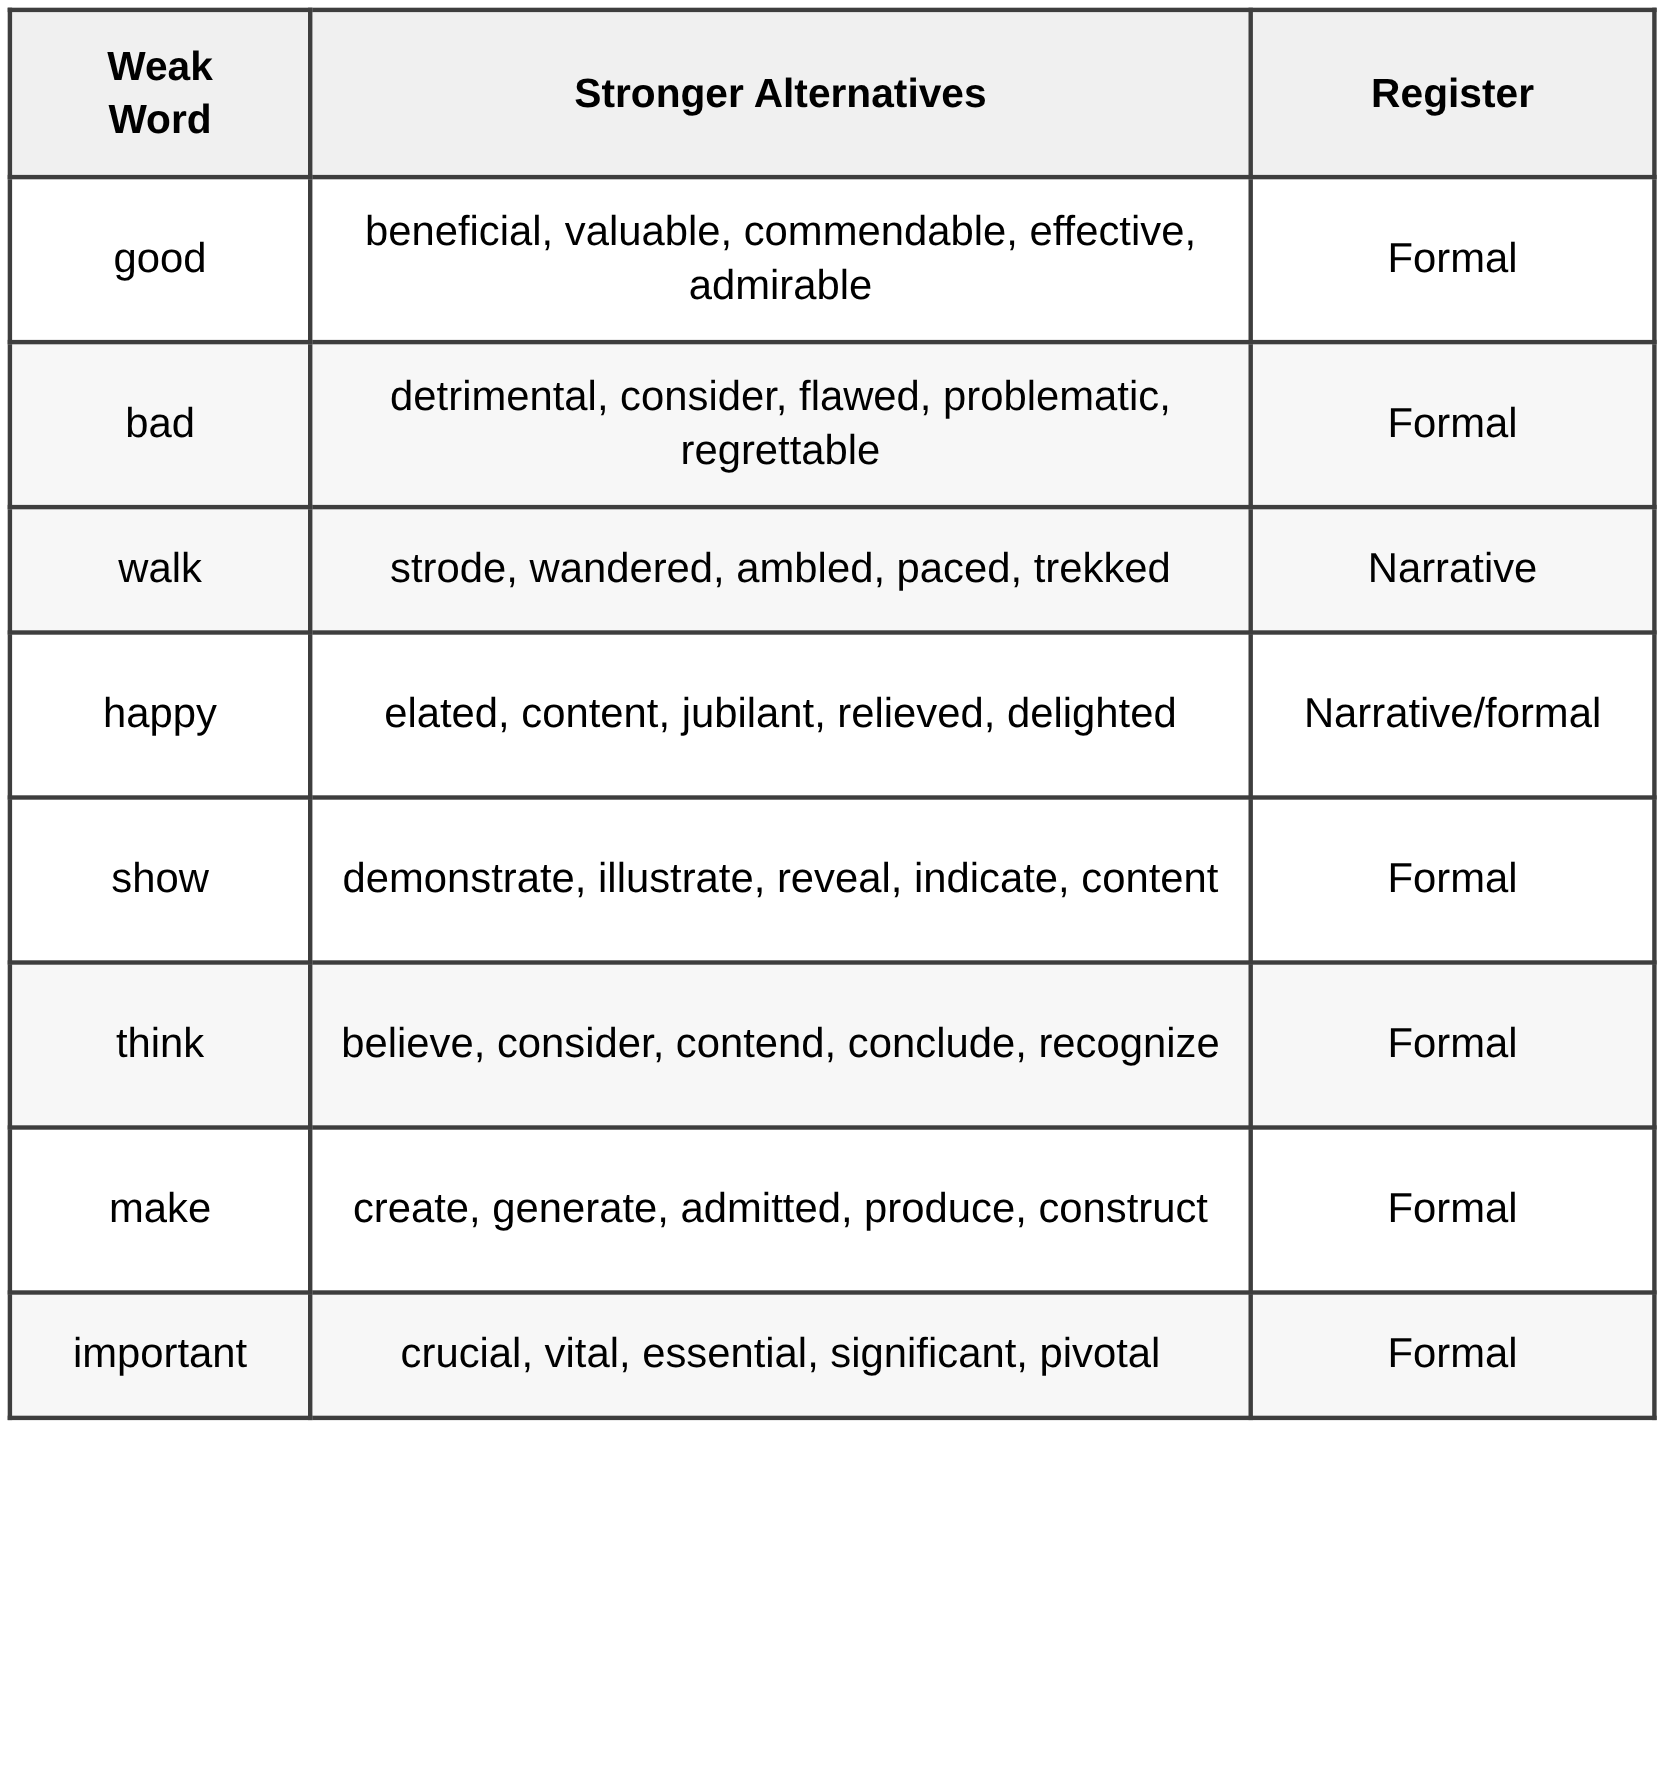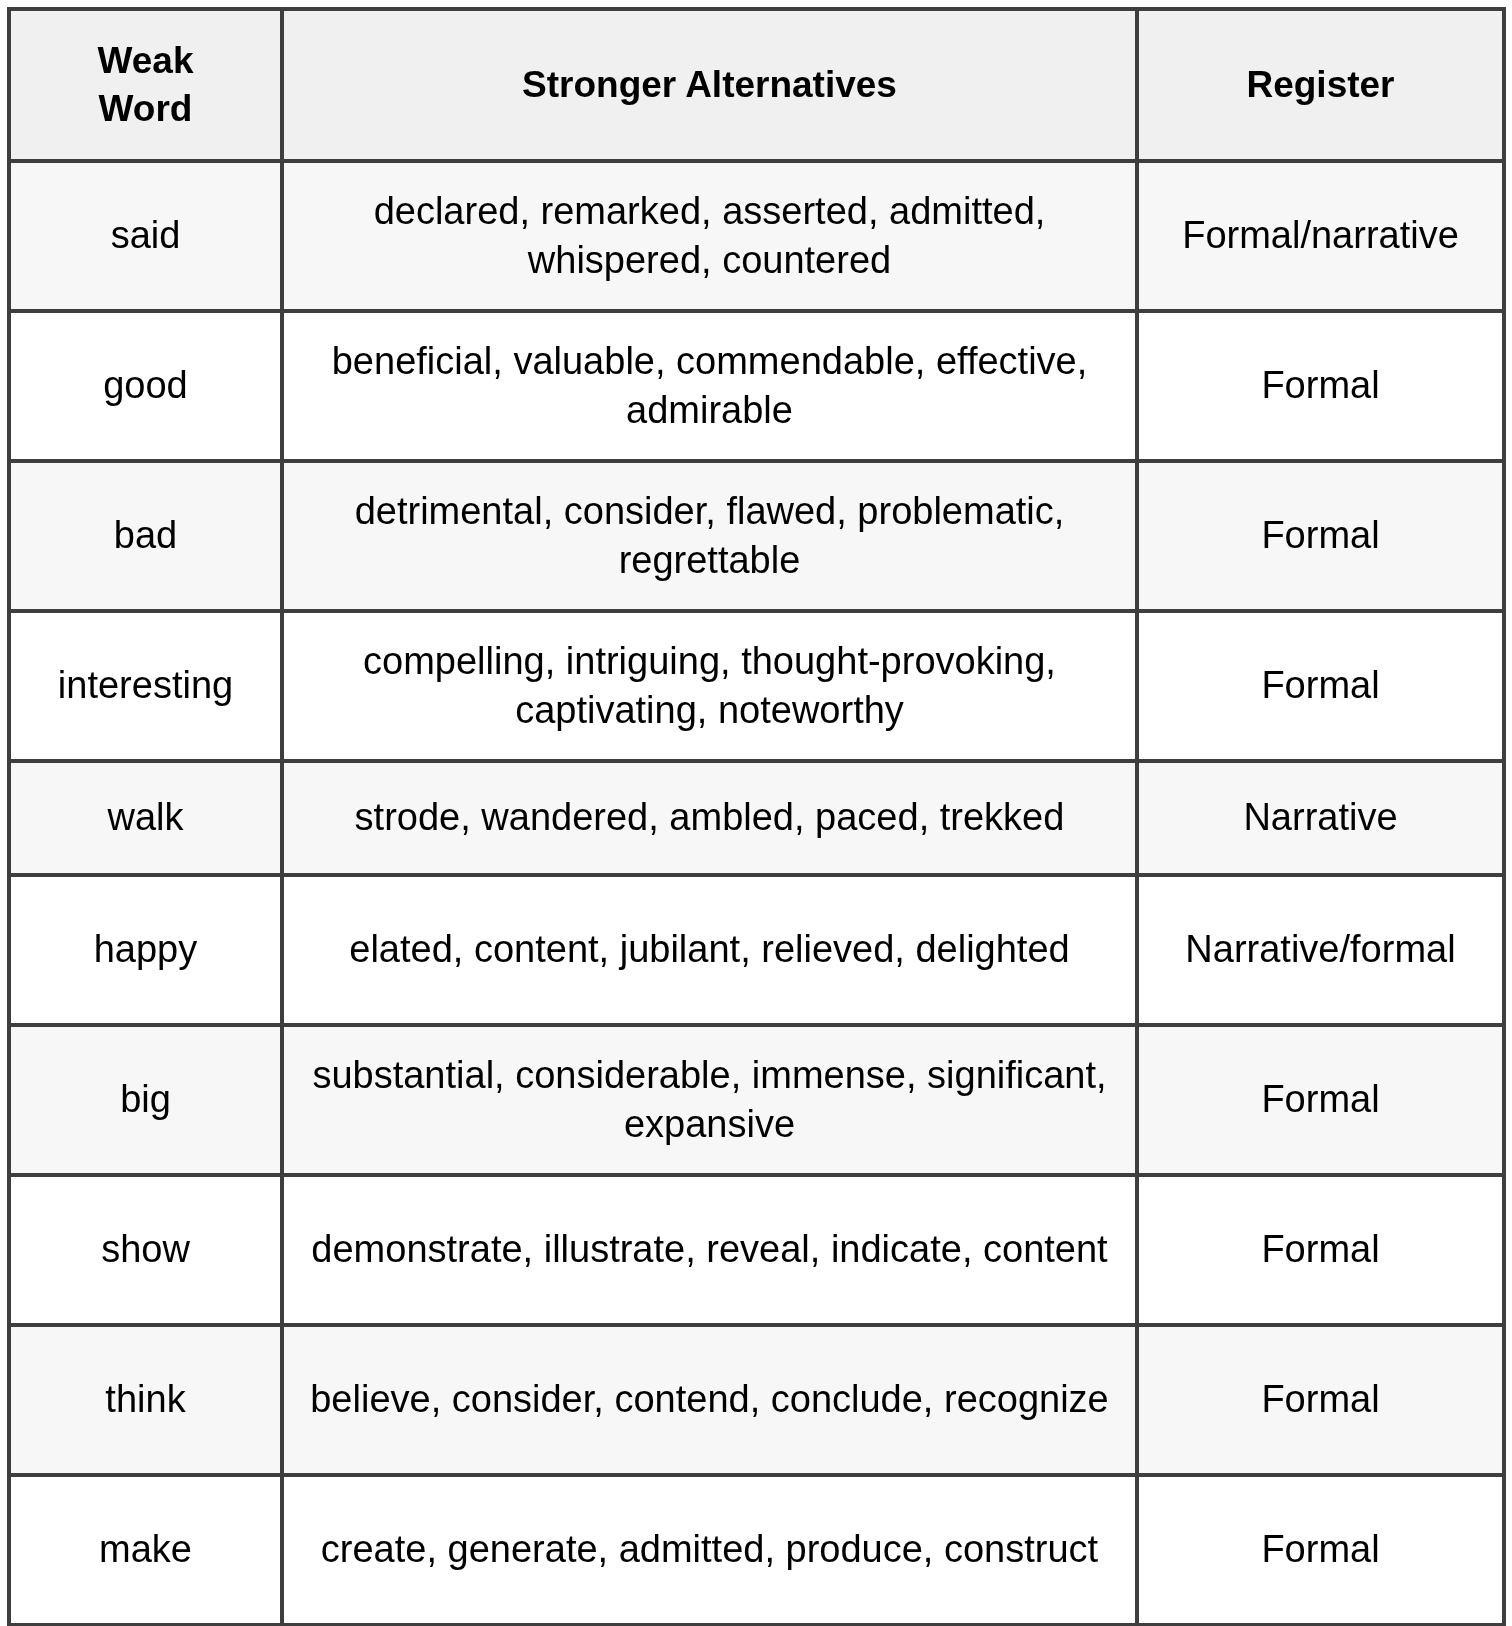--- a/index.html
+++ b/index.html
@@ -79,54 +79,39 @@
       <tr>
         <th class="head-weak">
           <span>Weak</span><br>
           <span>Word</span>
         </th>
         <th class="head-alt">Stronger Alternatives</th>
         <th class="head-reg">Register</th>
       </tr>
     </thead>
     <tbody>
-      <tr class="shade tall">
-        <td class="cell-weak">said</td>
-        <td class="cell-alt">declared, remarked, asserted, admitted, whispered, countered</td>
-        <td class="cell-reg">Formal/narrative</td>
-      </tr>
       <tr class="plain tall">
         <td class="cell-weak">good</td>
         <td class="cell-alt">beneficial, valuable, commendable, effective, admirable</td>
         <td class="cell-reg">Formal</td>
       </tr>
       <tr class="shade tall">
         <td class="cell-weak">bad</td>
         <td class="cell-alt">detrimental, consider, flawed, problematic, regrettable</td>
-        <td class="cell-reg">Formal</td>
-      </tr>
-      <tr class="plain tall">
-        <td class="cell-weak">interesting</td>
-        <td class="cell-alt">compelling, intriguing, thought-provoking, captivating, noteworthy</td>
         <td class="cell-reg">Formal</td>
       </tr>
       <tr class="shade short">
         <td class="cell-weak">walk</td>
         <td class="cell-alt">strode, wandered, ambled, paced, trekked</td>
         <td class="cell-reg">Narrative</td>
       </tr>
       <tr class="plain tall">
         <td class="cell-weak">happy</td>
         <td class="cell-alt">elated, content, jubilant, relieved, delighted</td>
         <td class="cell-reg">Narrative/formal</td>
-      </tr>
-      <tr class="shade tall">
-        <td class="cell-weak">big</td>
-        <td class="cell-alt">substantial, considerable, immense, significant, expansive</td>
-        <td class="cell-reg">Formal</td>
       </tr>
       <tr class="plain tall">
         <td class="cell-weak">show</td>
         <td class="cell-alt">demonstrate, illustrate, reveal, indicate, content</td>
         <td class="cell-reg">Formal</td>
       </tr>
       <tr class="shade tall">
         <td class="cell-weak">think</td>
         <td class="cell-alt">believe, consider, contend, conclude, recognize</td>
         <td class="cell-reg">Formal</td>

